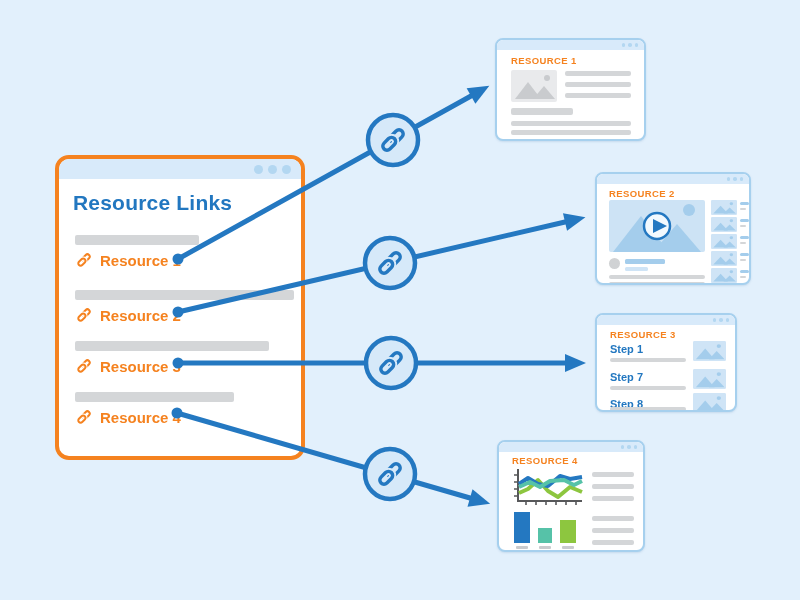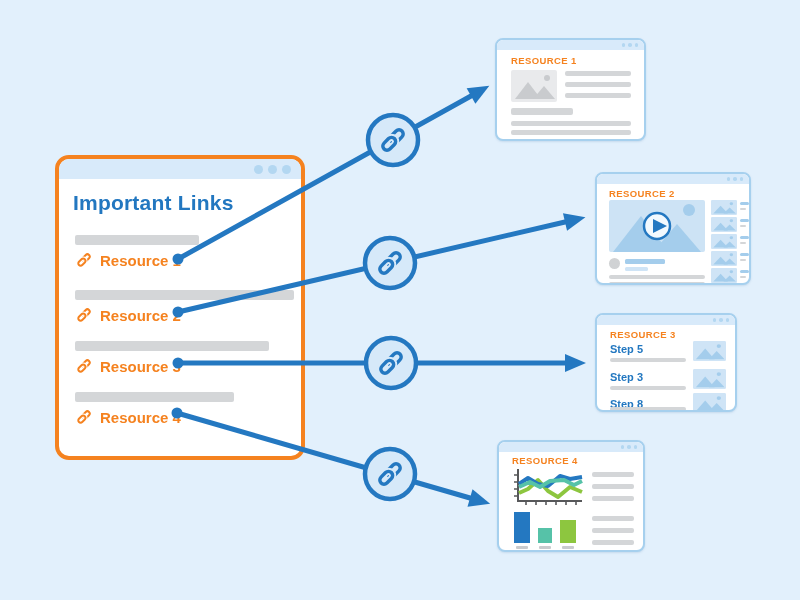--- a/index.html
+++ b/index.html
@@ -77,21 +77,21 @@
 <div class="stage">
 
   <div class="main-card">
     <div class="win-header">
       <div class="dots">
         <div class="dot"></div>
           <div class="dot"></div>
           <div class="dot"></div>
       </div>
     </div>
-    <div class="main-title">Important Links</div>
+    <div class="main-title">Resource Links</div>
 
     <div class="link-group" style="top:76px">
       <div class="bar" style="width:124px"></div>
       <div class="link-row">
         <svg class="chain" width="18" height="18" style="color:#f5821f; --halo:#ffffff">
             <use href="#chain-glyph"></use>
           </svg>
         <span class="label">Resource 1</span>
       </div>
     </div>
@@ -197,26 +197,26 @@
 
   <div class="mini-card" style="left:595px; top:313px; width:142px; height:99px">
     <div class="win-header">
       <div class="dots">
         <div class="dot"></div>
           <div class="dot"></div>
           <div class="dot"></div>
       </div>
     </div>
     <div class="mini-title" style="left:13px; top:14px">RESOURCE 3</div>
-    <div class="step-label" style="left:13px; top:28px">Step 5</div>
+    <div class="step-label" style="left:13px; top:28px">Step 1</div>
     <div class="bar" style="left:13px; top:43px; width:76px; height:4px"></div>
     <svg width="33" height="20" style="position:absolute; left:96px; top:26px; --img-bg:#cfe4f6; --img-fg:#a4cdec">
         <use href="#image-glyph"></use>
       </svg>
-    <div class="step-label" style="left:13px; top:56px">Step 3</div>
+    <div class="step-label" style="left:13px; top:56px">Step 7</div>
     <div class="bar" style="left:13px; top:71px; width:76px; height:4px"></div>
     <svg width="33" height="20" style="position:absolute; left:96px; top:54px; --img-bg:#cfe4f6; --img-fg:#a4cdec">
         <use href="#image-glyph"></use>
       </svg>
     <div class="step-label" style="left:13px; top:83px">Step 8</div>
     <div class="bar" style="left:13px; top:92px; width:76px; height:4px"></div>
     <svg width="33" height="20" style="position:absolute; left:96px; top:78px; --img-bg:#cfe4f6; --img-fg:#a4cdec">
         <use href="#image-glyph"></use>
       </svg>
   </div>

